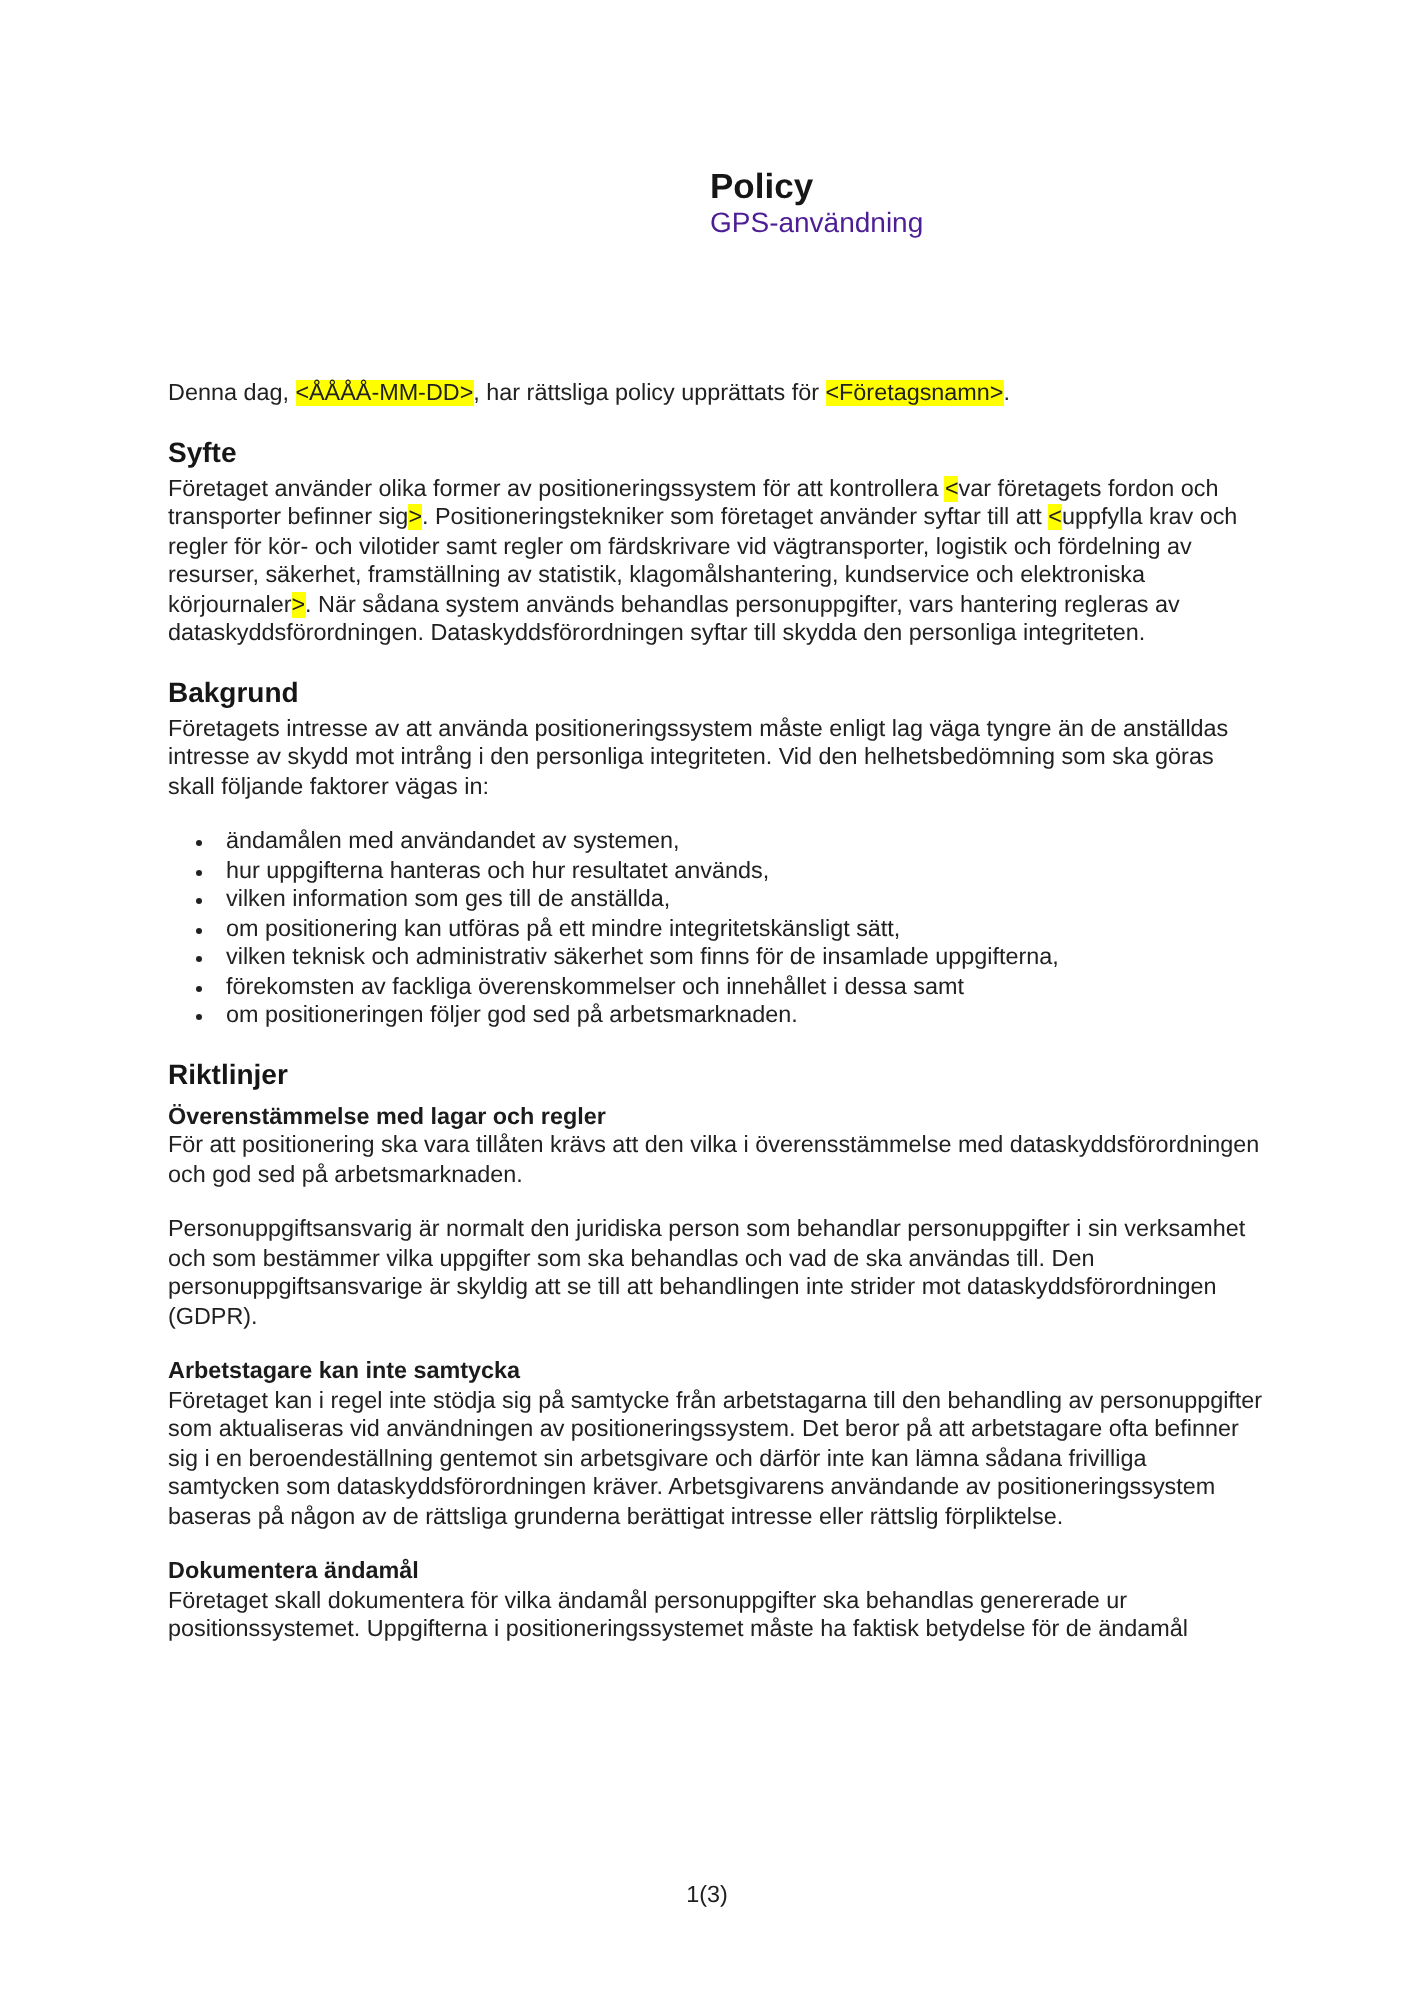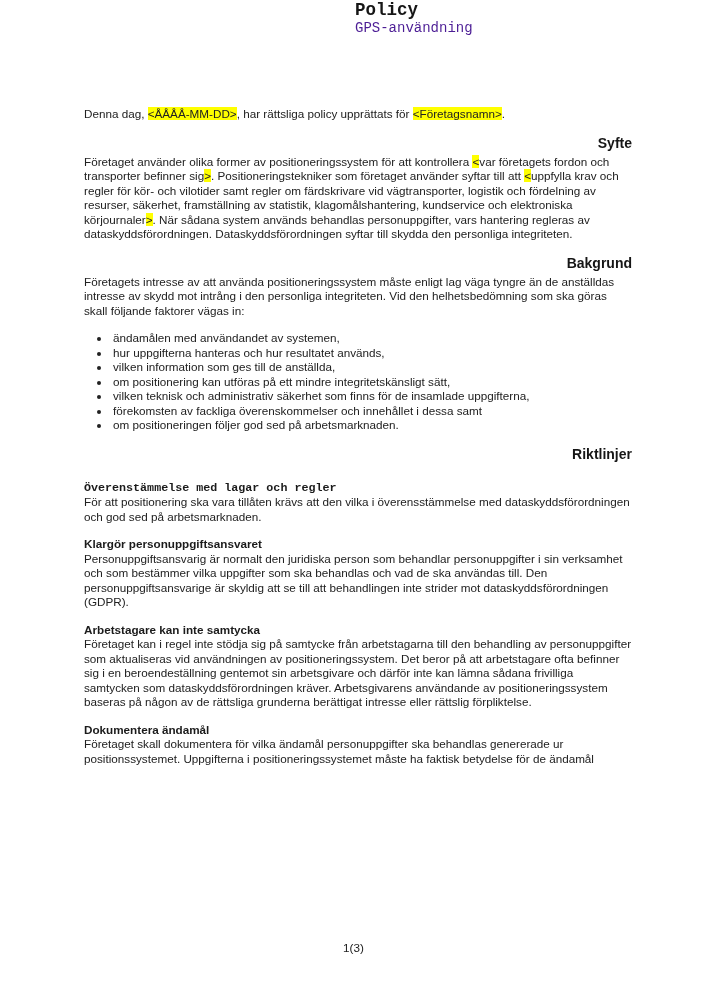--- a/index.html
+++ b/index.html
@@ -20,22 +20,22 @@
     background: #ffffff;
     overflow: hidden;
   }
   .content {
     position: absolute;
     left: 84px;
     top: 0;
     width: 548px;
   }
   .title-block {
+    padding-top: 83px;
     margin-left: 271px;
-    font-family: Liberation Mono, monospace;
   }
   .doc-title {
     margin: 0;
     font-size: 17.5px;
     line-height: 20px;
     font-weight: bold;
     color: #161616;
   }
   .doc-subtitle {
     font-size: 14px;
@@ -51,30 +51,28 @@
   }
   p {
     margin: 0 0 13px 0;
   }
   h2 {
     font-size: 14px;
     line-height: 17px;
     font-weight: bold;
     color: #161616;
     margin: 12px 0 3px 0;
-    text-align: right;
   }
   h3 {
     font-weight: bold;
     color: #1b1b1b;
     margin: 0;
   }
   h2 + h3 {
-    margin-top: 18px;
-    font-family: Liberation Mono, monospace;
+    margin-top: 6px;
   }
   ul {
     margin: 0 0 13px 0;
     padding-left: 27px;
   }
   li {
     padding-left: 2px;
   }
   .hl {
     background: var(--hl-color, #ffff00);
@@ -113,21 +111,20 @@
           <li>hur uppgifterna hanteras och hur resultatet används,</li>
           <li>vilken information som ges till de anställda,</li>
           <li>om positionering kan utföras på ett mindre integritetskänsligt sätt,</li>
           <li>vilken teknisk och administrativ säkerhet som finns för de insamlade uppgifterna,</li>
           <li>förekomsten av fackliga överenskommelser och innehållet i dessa samt</li>
           <li>om positioneringen följer god sed på arbetsmarknaden.</li>
         </ul>
         <h2>Riktlinjer</h2>
         <h3>Överenstämmelse med lagar och regler</h3>
         <p><span>För att positionering ska vara tillåten krävs att den vilka i överensstämmelse med dataskyddsförordningen och god sed på arbetsmarknaden.</span></p>
-        <h3>Klargör personuppgiftsansvaret</h3>
         <p><span>Personuppgiftsansvarig är normalt den juridiska person som behandlar personuppgifter i sin verksamhet och som bestämmer vilka uppgifter som ska behandlas och vad de ska användas till. Den personuppgiftsansvarige är skyldig att se till att behandlingen inte strider mot dataskyddsförordningen (GDPR).</span></p>
         <h3>Arbetstagare kan inte samtycka</h3>
         <p><span>Företaget kan i regel inte stödja sig på samtycke från arbetstagarna till den behandling av personuppgifter som aktualiseras vid användningen av positioneringssystem. Det beror på att arbetstagare ofta befinner sig i en beroendeställning gentemot sin arbetsgivare och därför inte kan lämna sådana frivilliga samtycken som dataskyddsförordningen kräver. Arbetsgivarens användande av positioneringssystem baseras på någon av de rättsliga grunderna berättigat intresse eller rättslig förpliktelse.</span></p>
         <h3>Dokumentera ändamål</h3>
         <p><span>Företaget skall dokumentera för vilka ändamål personuppgifter ska behandlas genererade ur positionssystemet. Uppgifterna i positioneringssystemet måste ha faktisk betydelse för de ändamål</span></p>
       </div>
 
   </div>
 
   <div class="footer">1(3)</div>

